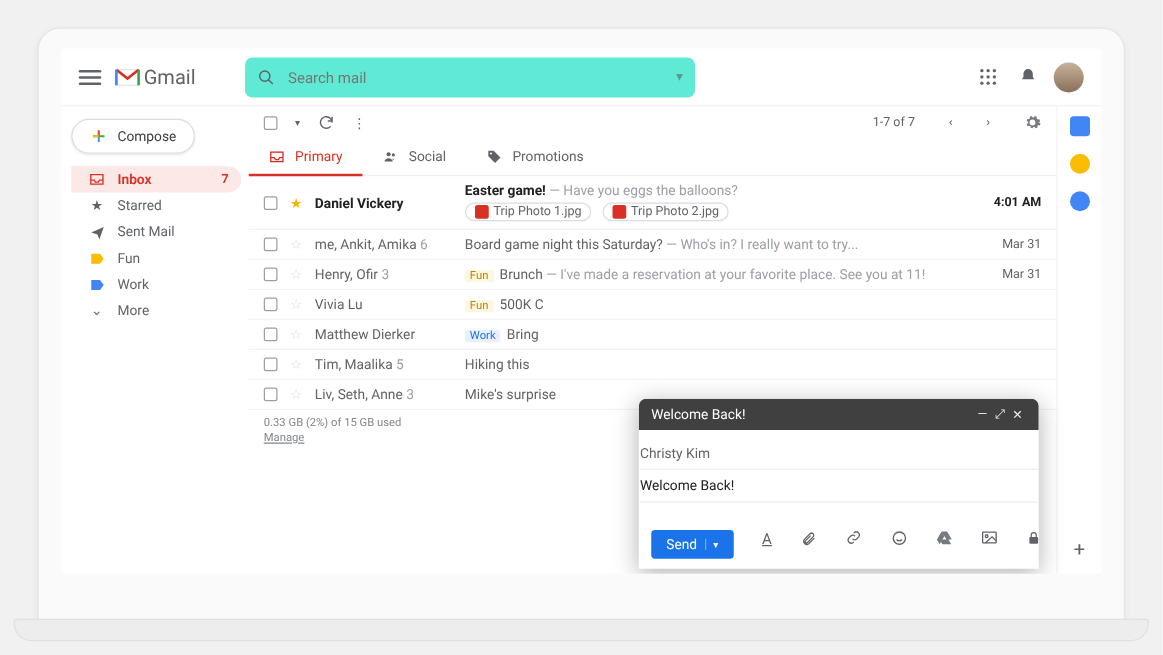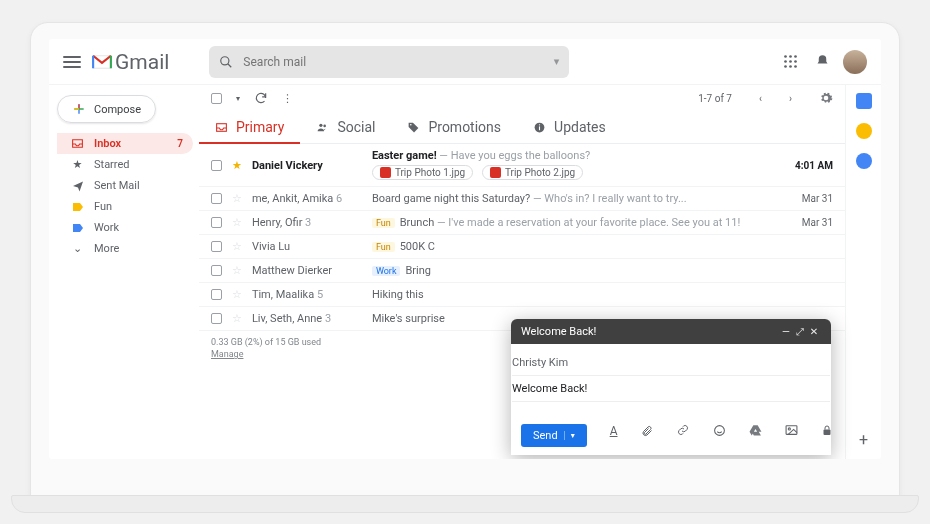--- a/index.html
+++ b/index.html
@@ -2,42 +2,42 @@
 <html><head>
 <meta charset="utf-8">
 <style>
   *{box-sizing:border-box;margin:0;padding:0;font-family:Roboto,Arial,sans-serif}
   body{background:#f1f1f1;display:flex;align-items:center;justify-content:center;width:930px;height:524px}
   .laptop{width:870px;height:480px;background:#fafafa;border-radius:18px 18px 6px 6px;border:1px solid #e5e5e5;box-shadow:0 2px 6px rgba(0,0,0,.05);padding:16px 18px 10px;position:relative}
   .screen{background:#fff;width:100%;height:420px;border-radius:3px;overflow:hidden;position:relative;font-size:11px;color:#5f6368}
   .header{display:flex;align-items:center;height:46px;padding:0 14px;gap:10px;border-bottom:1px solid #f1f3f4}
   .hamburger{width:18px;height:18px;display:flex;flex-direction:column;justify-content:space-between;padding:3px 0;cursor:pointer}
   .hamburger span{height:2px;background:#5f6368;border-radius:1px}
-  .logo{display:flex;align-items:center;gap:2px;font-size:21px;color:#5f6368}
-  .search{flex:0 0 360px;height:32px;background:#e5e5e5;border-radius:6px;display:flex;align-items:center;padding:0 10px;gap:10px;margin-left:30px}
+  .logo{display:flex;align-items:center;gap:2px;font-size:16px;color:#5f6368}
+  .search{flex:0 0 360px;height:32px;background:#5eead4;border-radius:6px;display:flex;align-items:center;padding:0 10px;gap:10px;margin-left:30px}
   .search input{border:none;background:transparent;flex:1;font-size:12px;outline:none;color:#5f6368}
   .search .dd{opacity:.6}
   .hspace{flex:1}
   .hicon{width:22px;height:22px;display:flex;align-items:center;justify-content:center;color:#5f6368;cursor:pointer}
   .avatar{width:24px;height:24px;border-radius:50%;background:linear-gradient(#c8b29b,#8a6f59)}
   .body{display:flex;height:calc(100% - 46px)}
   .sidebar{width:150px;padding:10px 6px 0 8px}
   .compose{display:inline-flex;align-items:center;gap:8px;border:1px solid #dadce0;border-radius:18px;padding:6px 14px;font-size:11px;color:#3c4043;box-shadow:0 1px 2px rgba(0,0,0,.1);cursor:pointer;margin-bottom:10px}
   .nav{list-style:none}
   .nav li{display:flex;align-items:center;gap:10px;padding:4px 10px 4px 14px;border-radius:0 12px 12px 0;font-size:11px;color:#5f6368;cursor:pointer}
   .nav li .badge{margin-left:auto;font-size:10px;color:#d93025}
   .nav li.active{background:#fce8e6;color:#d93025;font-weight:600}
   .nav .ic{width:13px;height:13px;display:flex;align-items:center;justify-content:center;font-size:11px}
   .main{flex:1;position:relative;border-left:0}
   .toolbar{display:flex;align-items:center;padding:6px 12px;gap:14px}
   .cb{width:11px;height:11px;border:1.4px solid #9aa0a6;border-radius:2px}
   .tri{font-size:8px;color:#5f6368}
   .toolbar .right{margin-left:auto;display:flex;align-items:center;gap:27px;color:#5f6368;font-size:10px}
   .tabs{display:flex;border-bottom:1px solid #eceff1}
-  .tab{display:flex;align-items:center;gap:8px;padding:8px 16px;font-size:14px;color:#5f6368;cursor:pointer;position:relative}
+  .tab{display:flex;align-items:center;gap:8px;padding:8px 16px;font-size:11px;color:#5f6368;cursor:pointer;position:relative}
   .tab.active{color:#d93025}
   .tab.active::after{content:"";position:absolute;left:0;right:0;bottom:-1px;height:2.5px;background:#d93025}
   .list{}
   .row{display:flex;align-items:center;padding:5px 12px;border-bottom:1px solid #f1f3f4;gap:10px;font-size:11px}
   .row.unread .from,.row.unread .subj{font-weight:700;color:#202124}
   .row .from{flex:0 0 110px;color:#5f6368;white-space:nowrap;overflow:hidden}
   .row .mid{flex:1;overflow:hidden;white-space:nowrap}
   .row .subj{color:#5f6368}
   .row .snip{color:#9aa0a6}
   .row .time{flex:0 0 40px;text-align:right;font-size:10px;color:#5f6368}
@@ -225,30 +225,20 @@
             </div>
           <div class="tab">
               <span>
                 <svg width="13" height="13" viewBox="0 0 24 24" fill="#5f6368">
                   <path d="M3 3h8l10 10-8 8L3 11z"></path>
                   <circle cx="7" cy="7" r="1.5" fill="#fff"></circle>
                 </svg>
               </span>
               <span>Promotions</span>
             </div>
-          <div class="tab">
-              <span>
-                <svg width="13" height="13" viewBox="0 0 24 24" fill="#5f6368">
-                  <circle cx="12" cy="12" r="9"></circle>
-                  <rect x="11" y="10" width="2" height="7" fill="#fff"></rect>
-                  <circle cx="12" cy="7" r="1.2" fill="#fff"></circle>
-                </svg>
-              </span>
-              <span>Updates</span>
-            </div>
         </div>
 
         <div class="list">
           <div class="row unread">
             <div class="cb"></div>
             <span class="star on">★</span>
             <div class="from">Daniel Vickery</div>
             <div class="mid">
               <span class="subj">Easter game!</span><span class="snip"> — Have you eggs the balloons?</span>
               <div>

